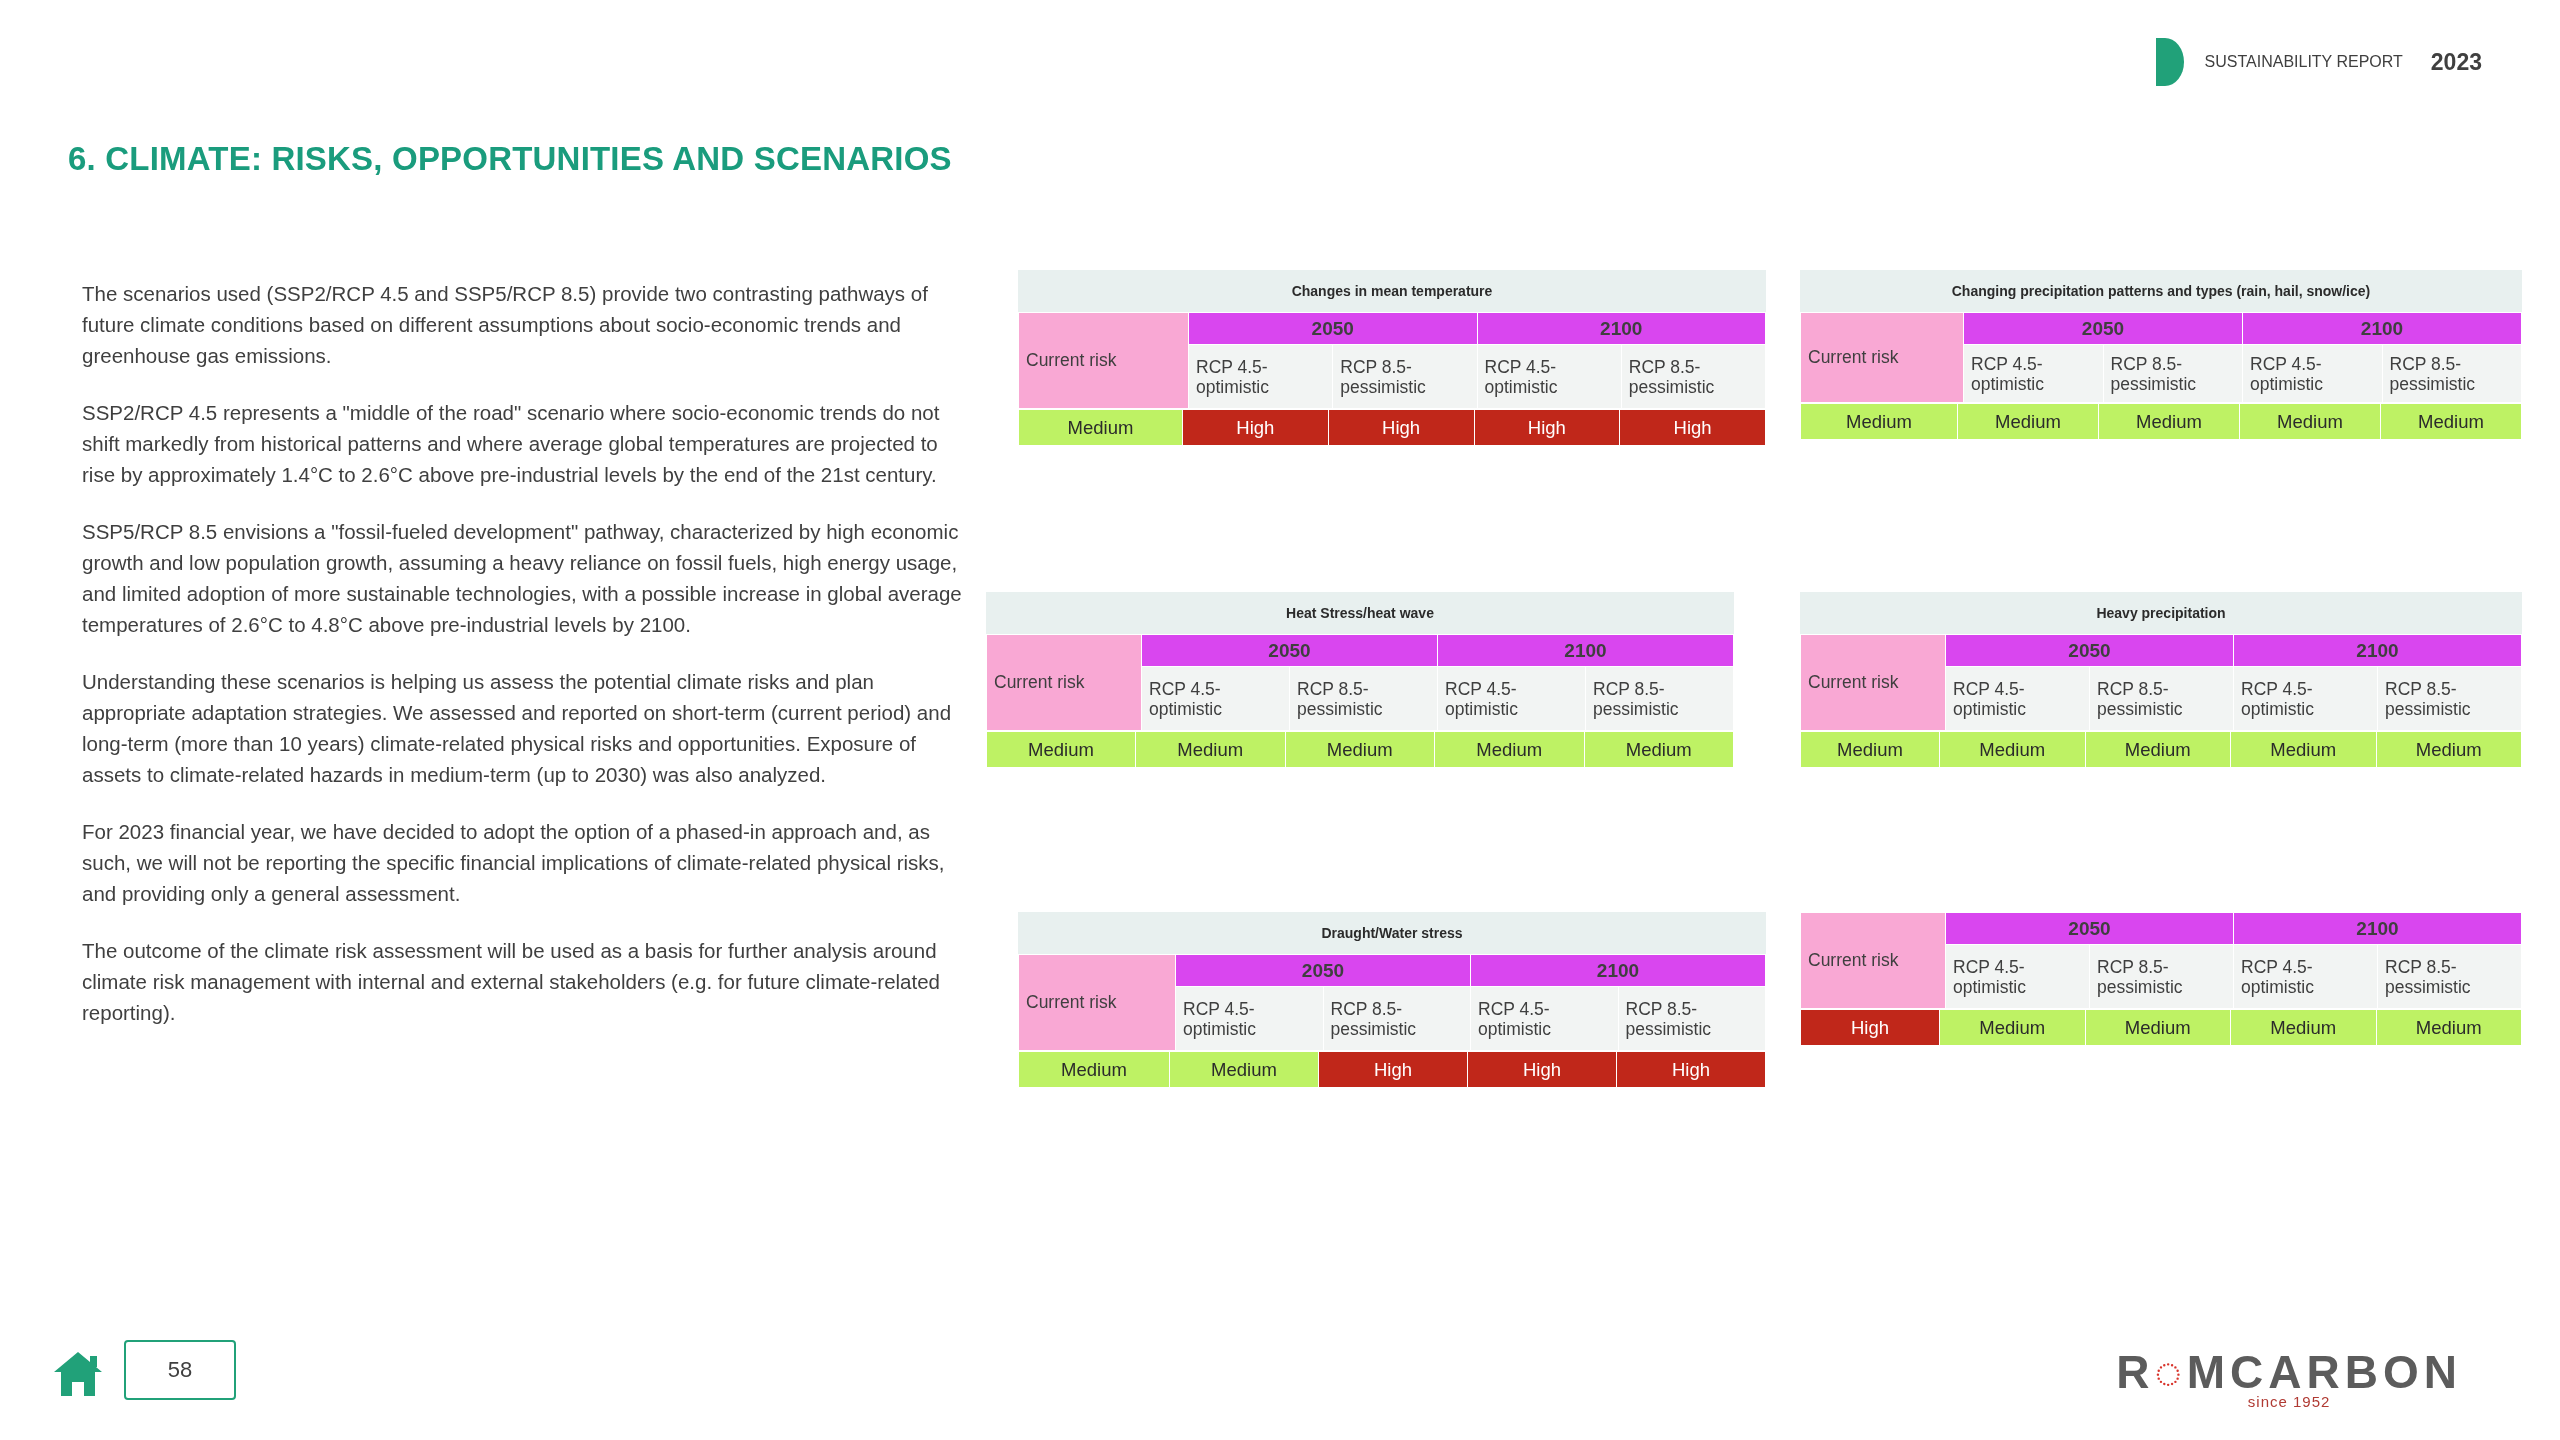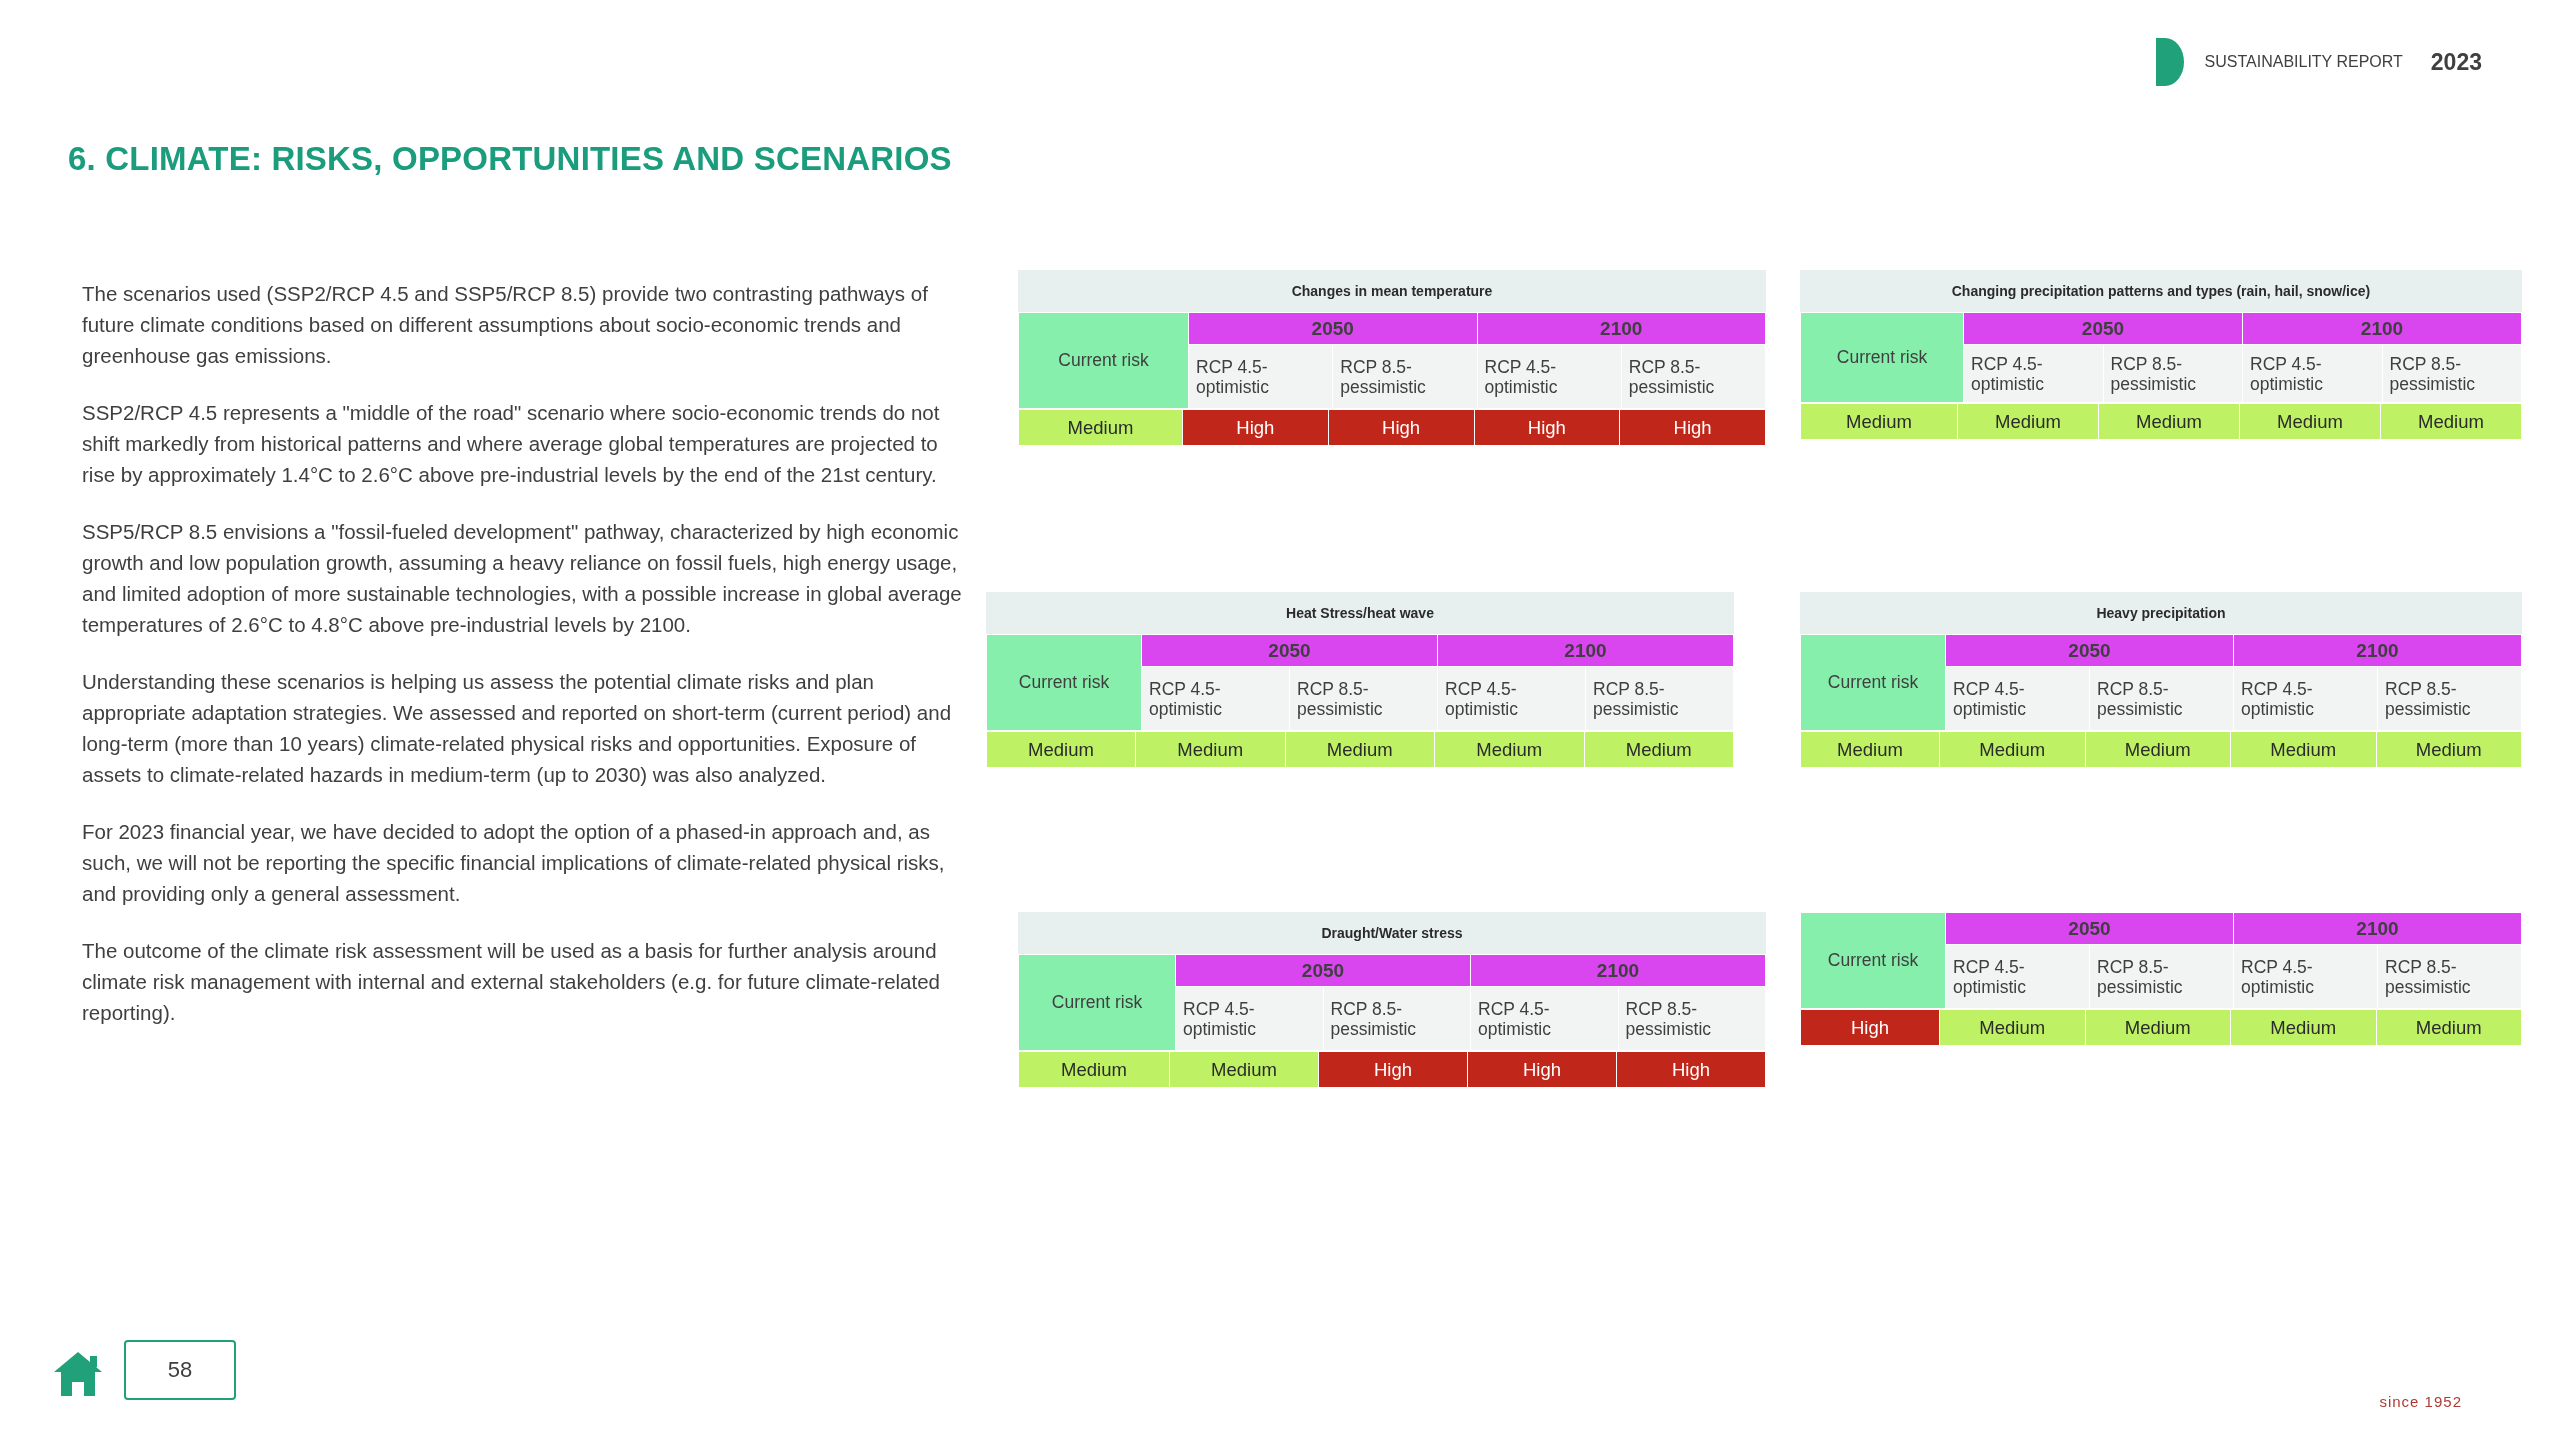--- a/index.html
+++ b/index.html
@@ -98,22 +98,21 @@
     table-layout: fixed;
   }
   .tbl td {
     border: 1px solid #ffffff;
     vertical-align: middle;
     padding: 5px 7px;
     line-height: 21px;
     background: #f2f4f3;
   }
   .tbl td.current {
-    text-align: center;
-    background: #86efac;
+    background: #f9a8d4;
   }
   .tbl td.yr {
     text-align: center;
     font-weight: bold;
     font-size: 19px;
     background: #d946ef;
   }
   .tbl td.rcp {
     background: #f2f4f3;
     font-size: 17.5px;
@@ -377,16 +376,19 @@
     <path d="M26 2 L50 22 L43 22 L43 46 L32 46 L32 32 L20 32 L20 46 L9 46 L9 22 L2 22 Z" fill="#21a179"></path>
     <rect x="38" y="6" width="7" height="11" fill="#21a179"></rect>
   </svg>
 </div>
 
 <div class="page-num">
   <span>58</span>
 </div>
 
 <div class="logo">
+  <div class="logo-word">
+    R<span class="o-mark">◌</span>MCARBON
+  </div>
   <div class="logo-since">
     <span>since 1952</span>
   </div>
 </div>
 
 </body></html>

